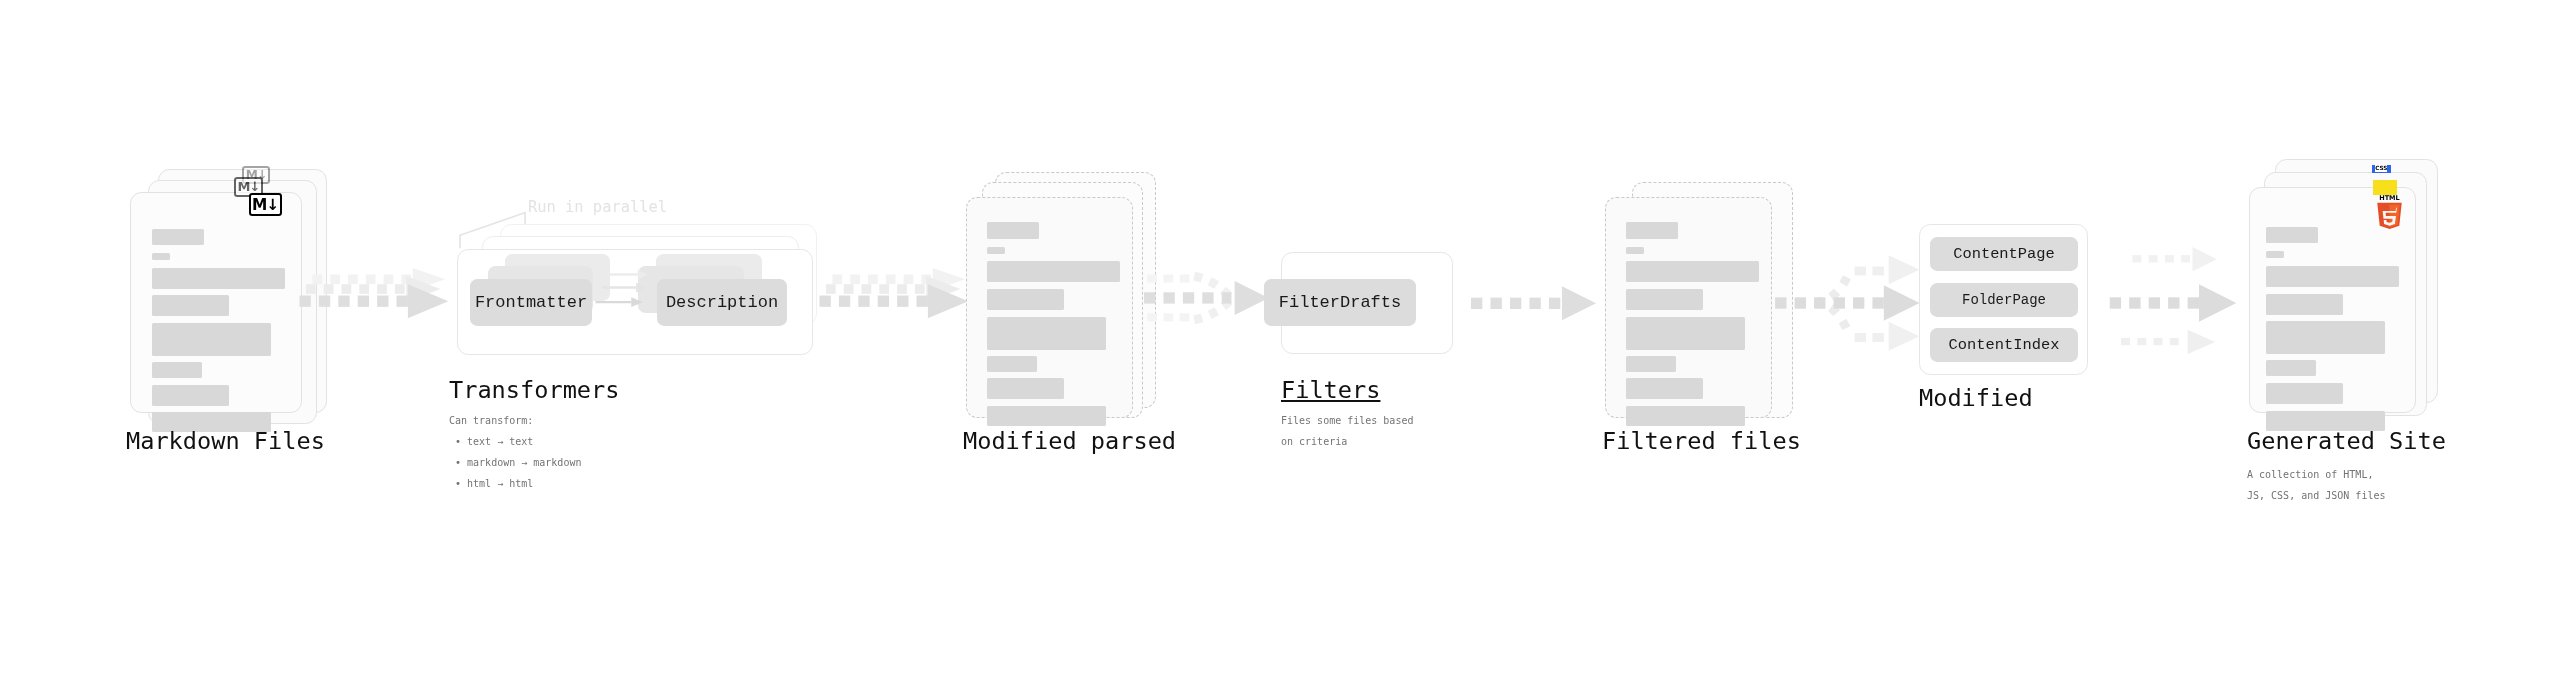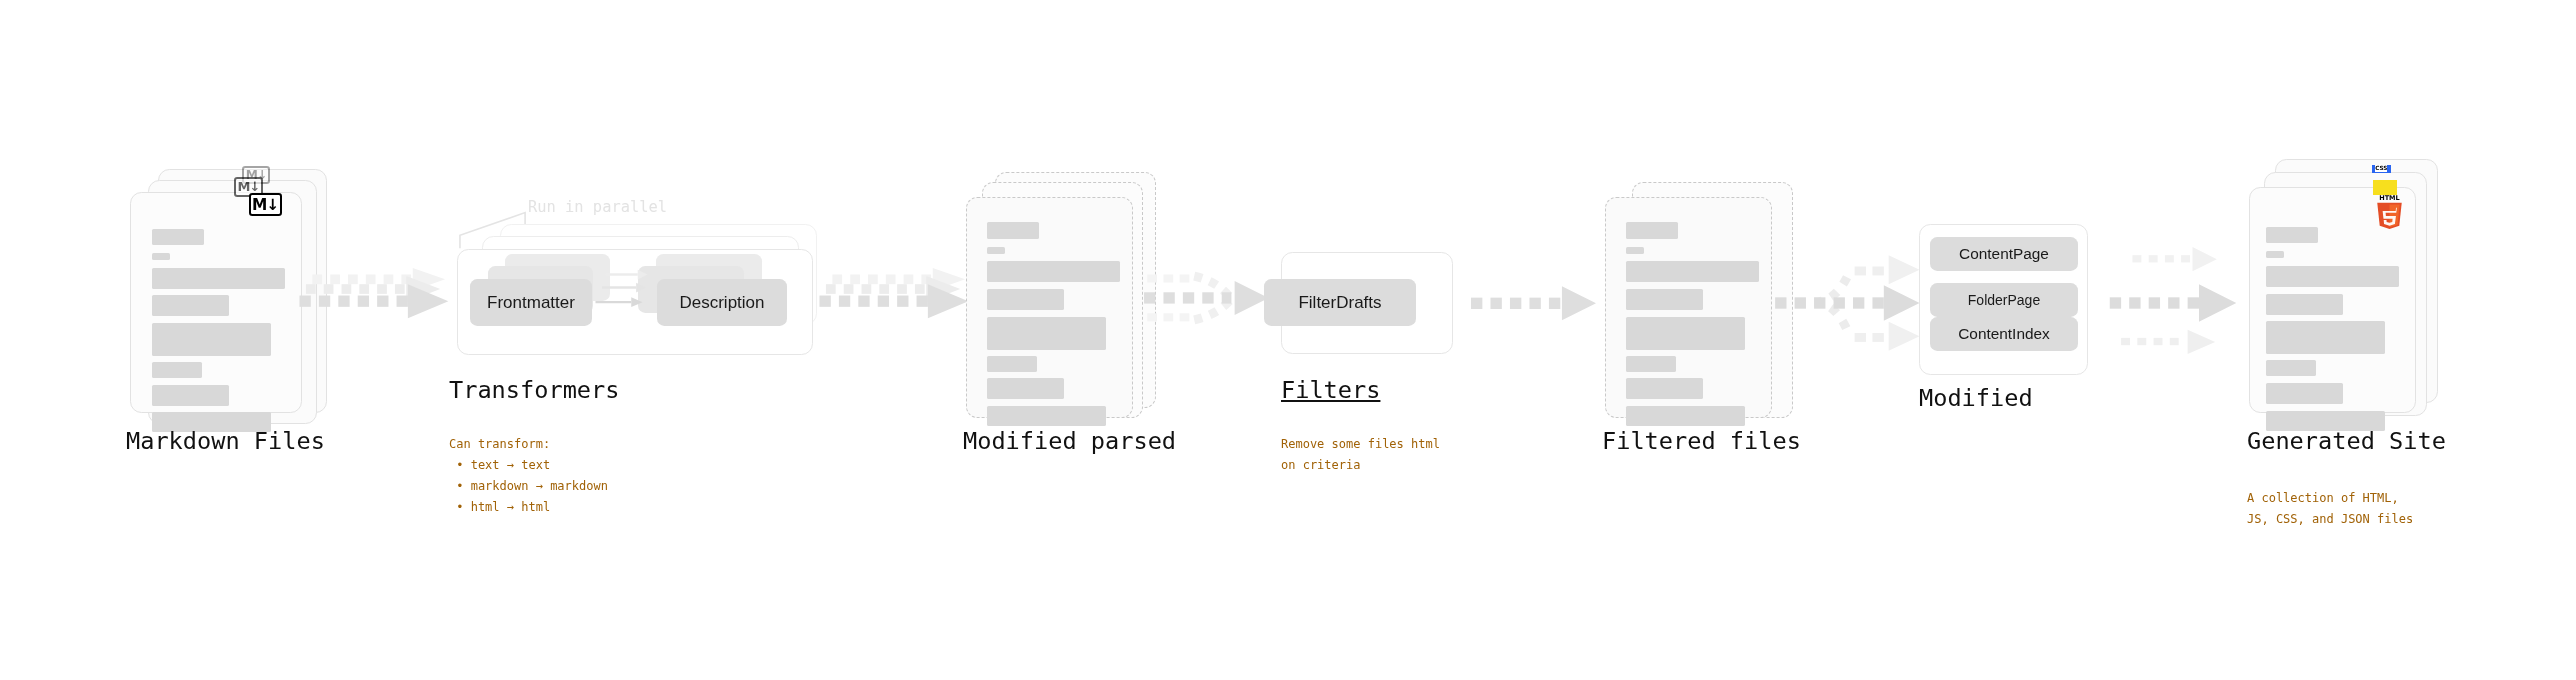--- a/index.html
+++ b/index.html
@@ -88,39 +88,38 @@
     position: absolute;
     box-sizing: border-box;
     background: #dcdcdc;
     border-radius: 7.3px;
     display: flex;
     align-items: center;
     justify-content: center;
     color: #1a1a1a;
     font-size: 17px;
     white-space: nowrap;
-    font-family: Liberation Sans, sans-serif;
+    font-family: Liberation Mono, monospace;
   }
 
   
   .title {
     position: absolute;
     font-size: 23.6px;
     color: #111;
     white-space: nowrap;
     font-family: "DejaVu Sans Mono", "Liberation Mono", monospace;
   }
   .caption {
     position: absolute;
-    font-size: 12px;
+    font-size: 10px;
     line-height: 21px;
-    color: #a16207;
+    color: #737373;
     white-space: pre;
     font-family: "DejaVu Sans Mono", "Liberation Mono", monospace;
-    margin-top: 24px;
   }
   .note {
     position: absolute;
     font-size: 15.4px;
     color: #e3e3e3;
     white-space: nowrap;
     font-family: "DejaVu Sans Mono", "Liberation Mono", monospace;
   }
   svg { position: absolute; overflow: visible; }
 </style>
@@ -286,21 +285,21 @@
       <rect x="102" y="30" width="12" height="14"></rect>
       <polygon points="118,16 160,37 118,58"></polygon>
     </g>
   </svg>
 
   <div>
     <div class="group-card" style="left:1281px; top:252px; width:172px; height:102px;"></div>
     <div class="chip" style="left:1264px; top:279px; width:152px; height:47px;">FilterDrafts</div>
   </div>
   <div class="title" style="left:1281px; top:376px;text-decoration:underline;">Filters</div>
-  <div class="caption" style="left:1281px; top:410px;">Remove some files html
+  <div class="caption" style="left:1281px; top:410px;">Files some files based
 on criteria</div>
 
   <svg style="left:1471px; top:291px; width:138px; height:49px;" viewBox="0 0 170 60">
     <g fill="#dedede">
       <rect x="0" y="8" width="14" height="14"></rect>
         <rect x="24" y="8" width="14" height="14"></rect>
       <rect x="48" y="8" width="14" height="14"></rect>
         <rect x="72" y="8" width="14" height="14"></rect>
       <rect x="96" y="8" width="14" height="14"></rect>
       <polygon points="112,-6 154,15 112,36"></polygon>
@@ -343,21 +342,21 @@
       <rect x="90" y="78" width="14" height="14"></rect>
         <rect x="114" y="78" width="14" height="14"></rect>
       <polygon points="128,63 172,85 128,107"></polygon>
     </g>
   </svg>
 
   <div>
     <div class="group-card" style="left:1919px; top:224px; width:169px; height:151px;"></div>
     <div class="chip" style="left:1930px; top:237px; width:148px; height:34px; font-size:15.4px;">ContentPage</div>
     <div class="chip" style="left:1930px; top:283px; width:148px; height:34px; font-size:14px;">FolderPage</div>
-    <div class="chip" style="left:1930px; top:317px; width:148px; height:34px; font-size:15.4px;">ContentIndex</div>
+    <div class="chip" style="left:1930px; top:328px; width:148px; height:34px; font-size:15.4px;">ContentIndex</div>
   </div>
   <div class="title" style="left:1919px; top:384px;">Modified</div>
 
   <svg style="left:2113px; top:234px; width:146px; height:138px;" viewBox="0 0 180 170">
     <g fill="#f1f1f1">
       <rect x="24" y="26" width="11" height="9"></rect>
         <rect x="44" y="26" width="11" height="9"></rect>
       <rect x="64" y="26" width="11" height="9"></rect>
         <rect x="84" y="26" width="11" height="9"></rect>
       <polygon points="98,16 128,31 98,46"></polygon>

